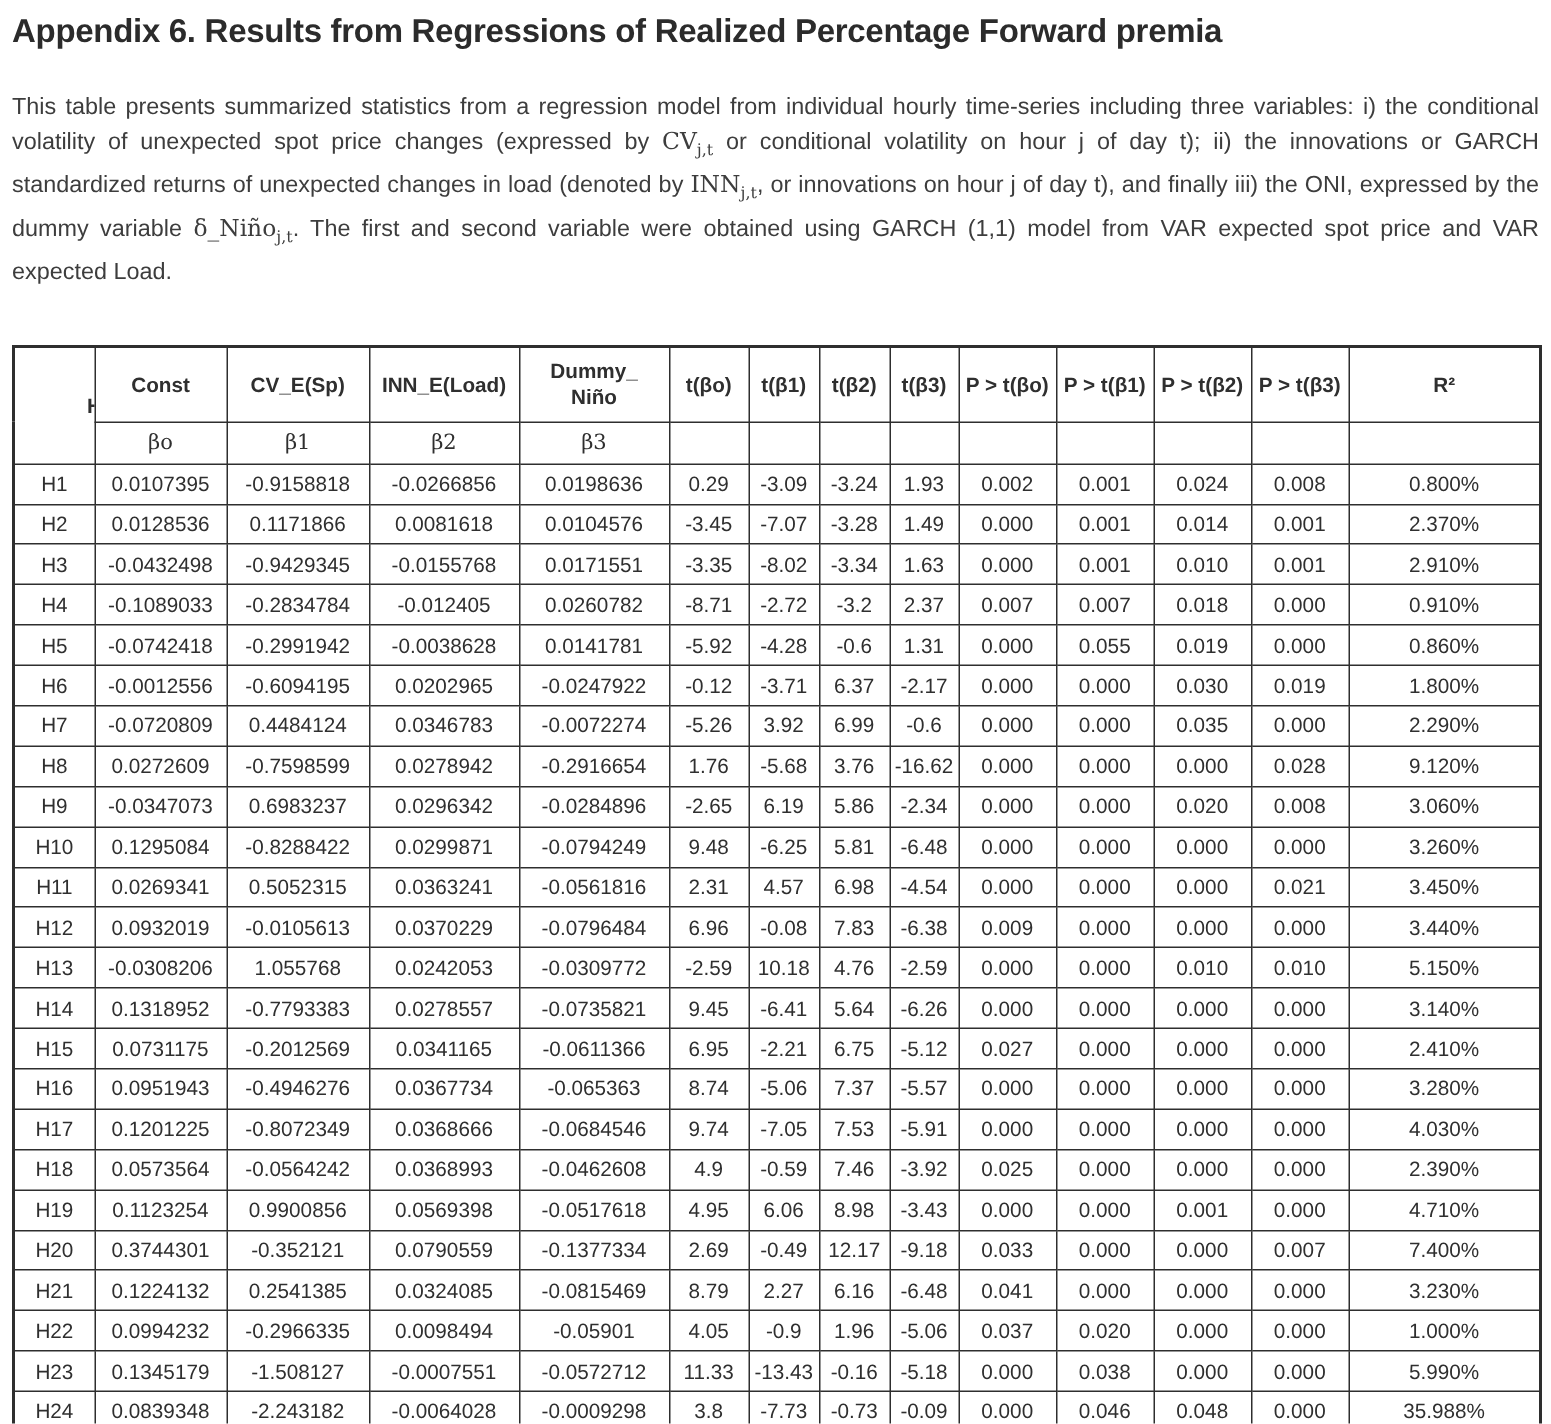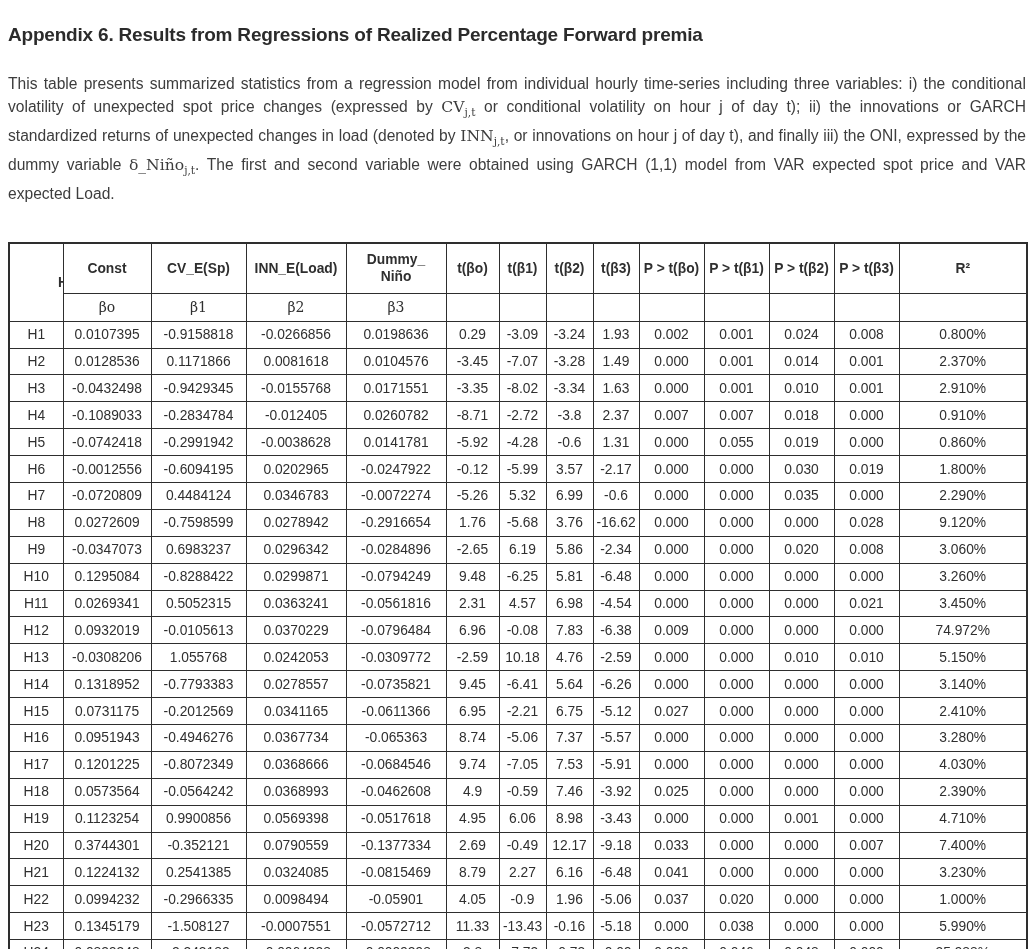--- a/index.html
+++ b/index.html
@@ -5,25 +5,25 @@
   * { box-sizing: border-box; margin: 0; padding: 0; }
   html, body { width: 1034px; height: 949px; }
   body {
     background: #ffffff;
     color: #343434;
     font-family: "Liberation Sans", sans-serif;
     padding: 6px 8px 0 8px;
     overflow: hidden;
   }
   .page-title {
-    font-size: 19px;
+    font-size: 22px;
     font-weight: bold;
     color: #2b2b2b;
     letter-spacing: -0.2px;
-    margin-top: 18px;
+    margin-top: 2px;
   }
   .description {
     margin-top: 26px;
     font-size: 15.6px;
     line-height: 23.2px;
     color: #3d3d3d;
     text-align: justify;
     width: 1018px;
   }
   .description .math {
@@ -168,21 +168,21 @@
         <td>2.910%</td>
       </tr>
       <tr>
         <td>H4</td>
         <td>-0.1089033</td>
         <td>-0.2834784</td>
         <td>-0.012405</td>
         <td>0.0260782</td>
         <td>-8.71</td>
         <td>-2.72</td>
-        <td>-3.8</td>
+        <td>-3.2</td>
         <td>2.37</td>
         <td>0.007</td>
         <td>0.007</td>
         <td>0.018</td>
         <td>0.000</td>
         <td>0.910%</td>
       </tr>
       <tr>
         <td>H5</td>
         <td>-0.0742418</td>
@@ -199,37 +199,37 @@
         <td>0.000</td>
         <td>0.860%</td>
       </tr>
       <tr>
         <td>H6</td>
         <td>-0.0012556</td>
         <td>-0.6094195</td>
         <td>0.0202965</td>
         <td>-0.0247922</td>
         <td>-0.12</td>
-        <td>-5.99</td>
-        <td>3.57</td>
+        <td>-3.71</td>
+        <td>6.37</td>
         <td>-2.17</td>
         <td>0.000</td>
         <td>0.000</td>
         <td>0.030</td>
         <td>0.019</td>
         <td>1.800%</td>
       </tr>
       <tr>
         <td>H7</td>
         <td>-0.0720809</td>
         <td>0.4484124</td>
         <td>0.0346783</td>
         <td>-0.0072274</td>
         <td>-5.26</td>
-        <td>5.32</td>
+        <td>3.92</td>
         <td>6.99</td>
         <td>-0.6</td>
         <td>0.000</td>
         <td>0.000</td>
         <td>0.035</td>
         <td>0.000</td>
         <td>2.290%</td>
       </tr>
       <tr>
         <td>H8</td>
@@ -302,21 +302,21 @@
         <td>0.0370229</td>
         <td>-0.0796484</td>
         <td>6.96</td>
         <td>-0.08</td>
         <td>7.83</td>
         <td>-6.38</td>
         <td>0.009</td>
         <td>0.000</td>
         <td>0.000</td>
         <td>0.000</td>
-        <td>74.972%</td>
+        <td>3.440%</td>
       </tr>
       <tr>
         <td>H13</td>
         <td>-0.0308206</td>
         <td>1.055768</td>
         <td>0.0242053</td>
         <td>-0.0309772</td>
         <td>-2.59</td>
         <td>10.18</td>
         <td>4.76</td>

